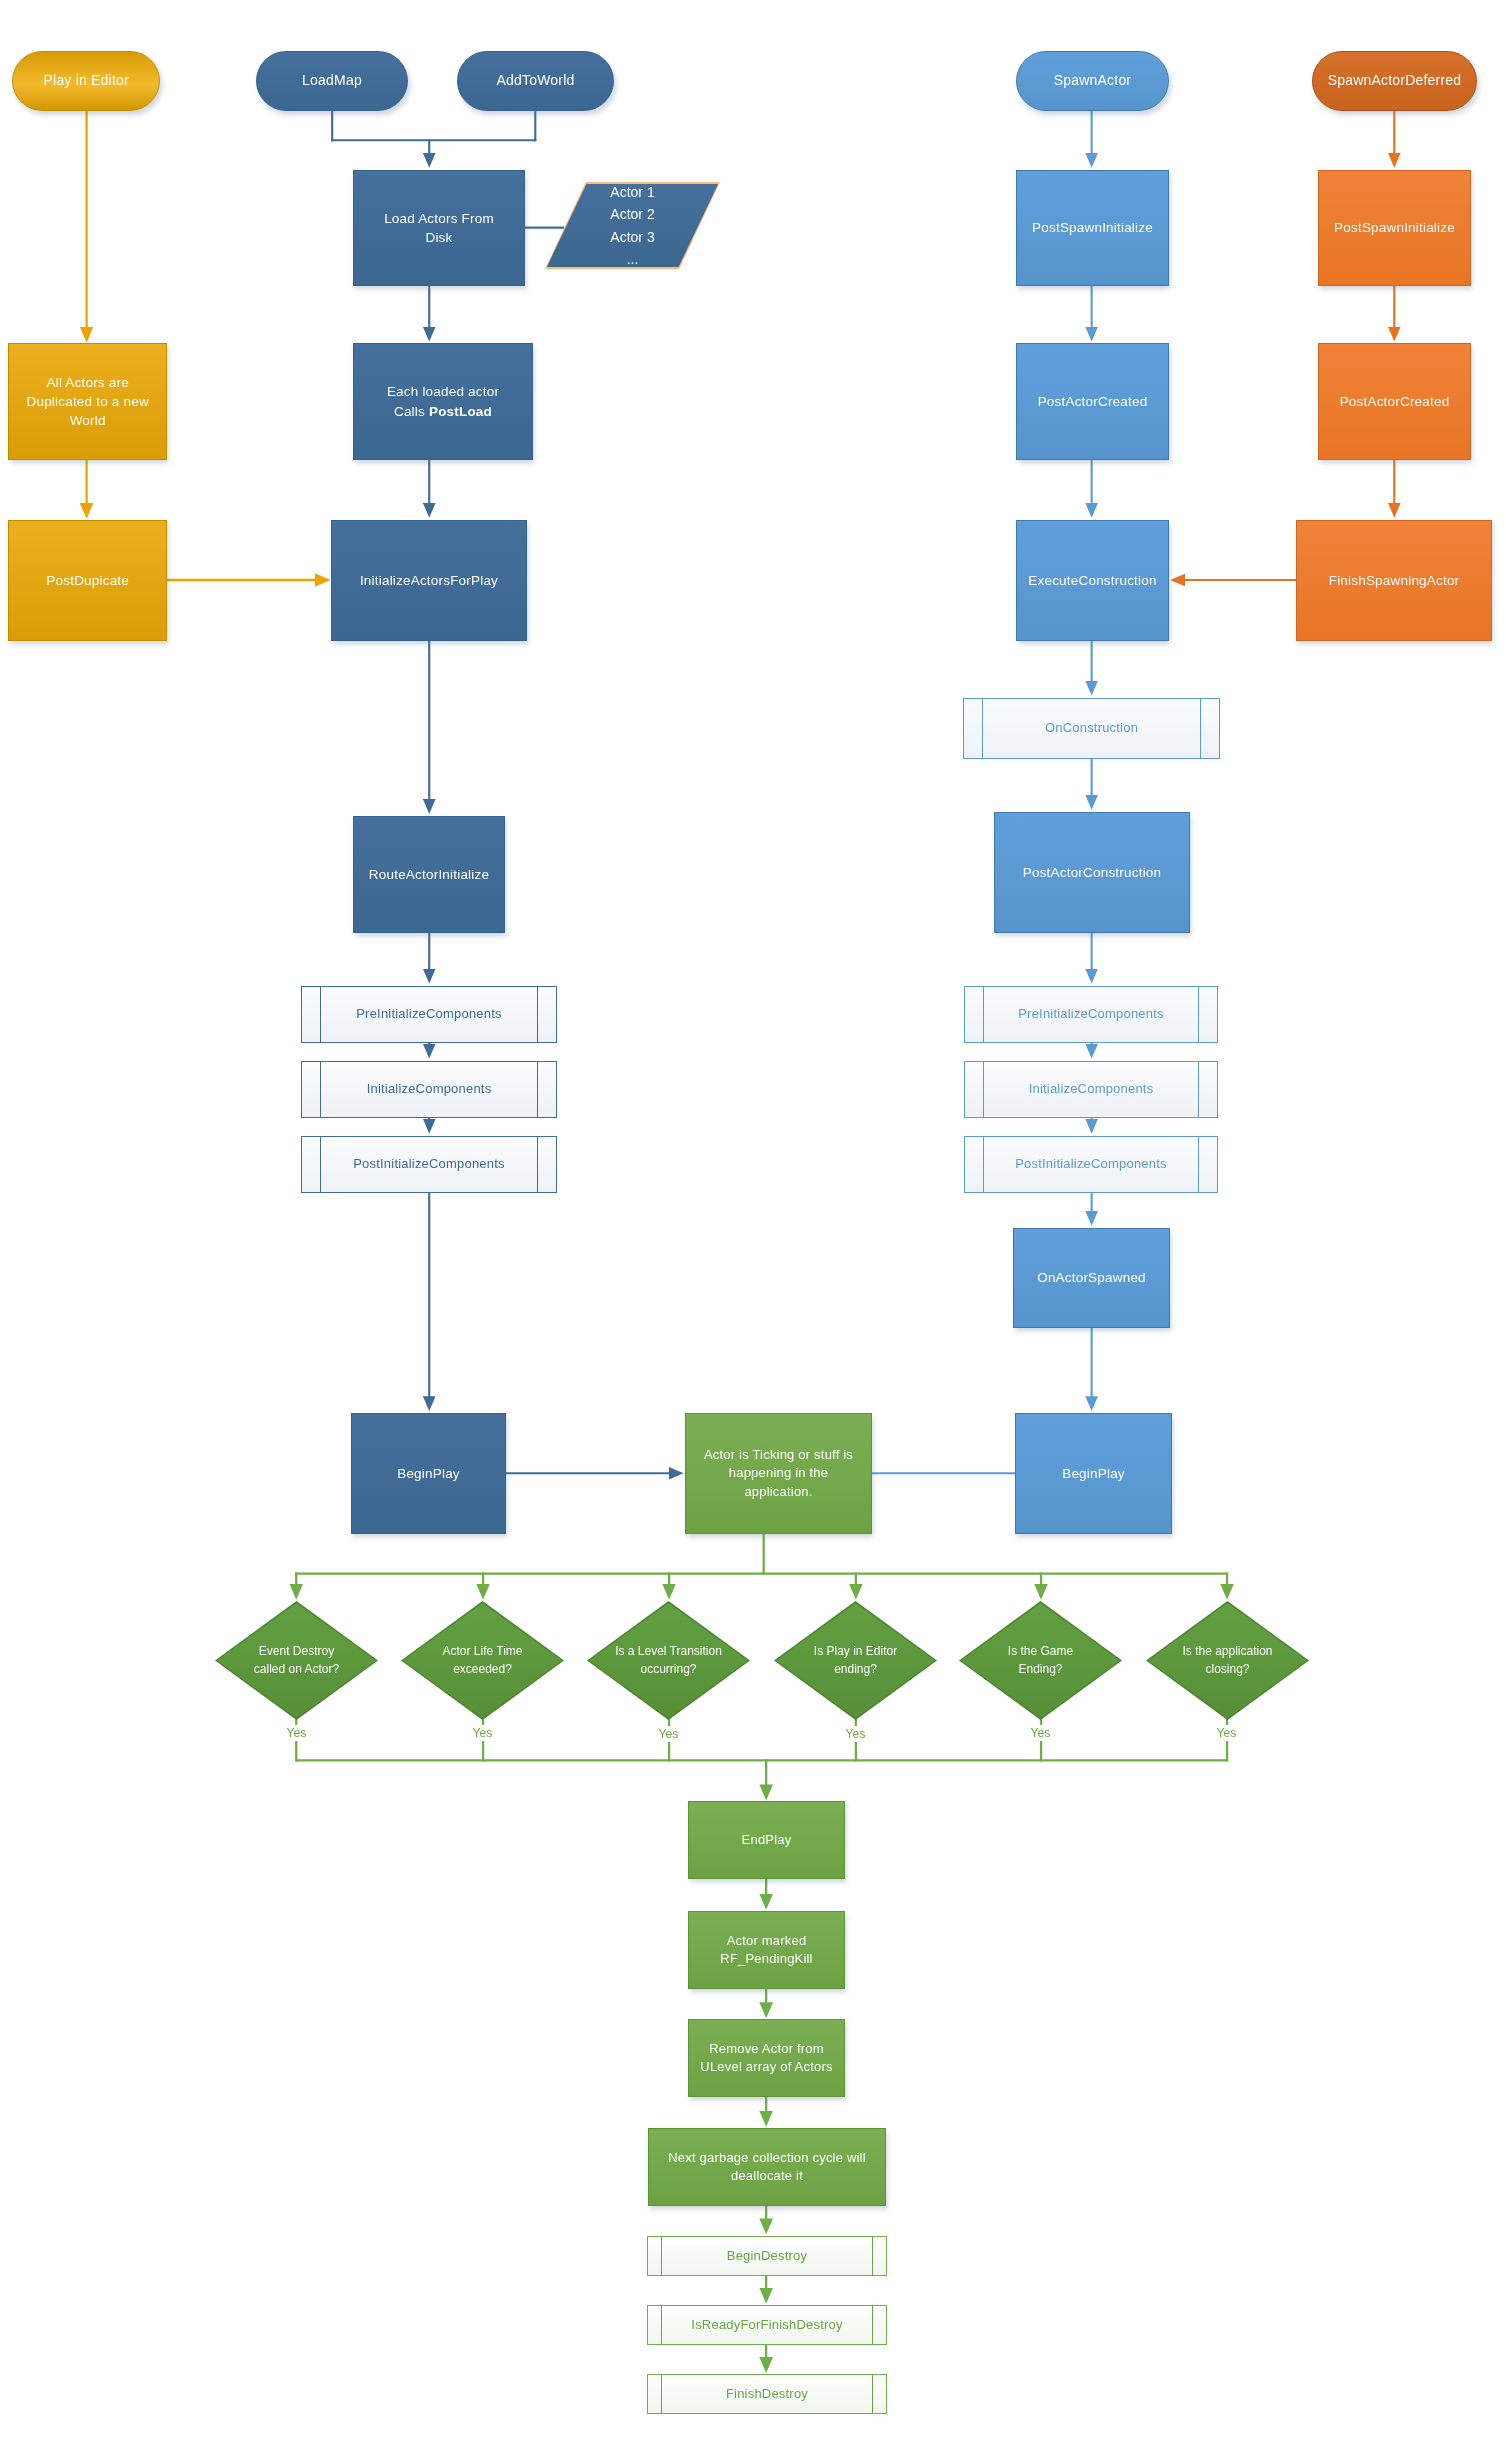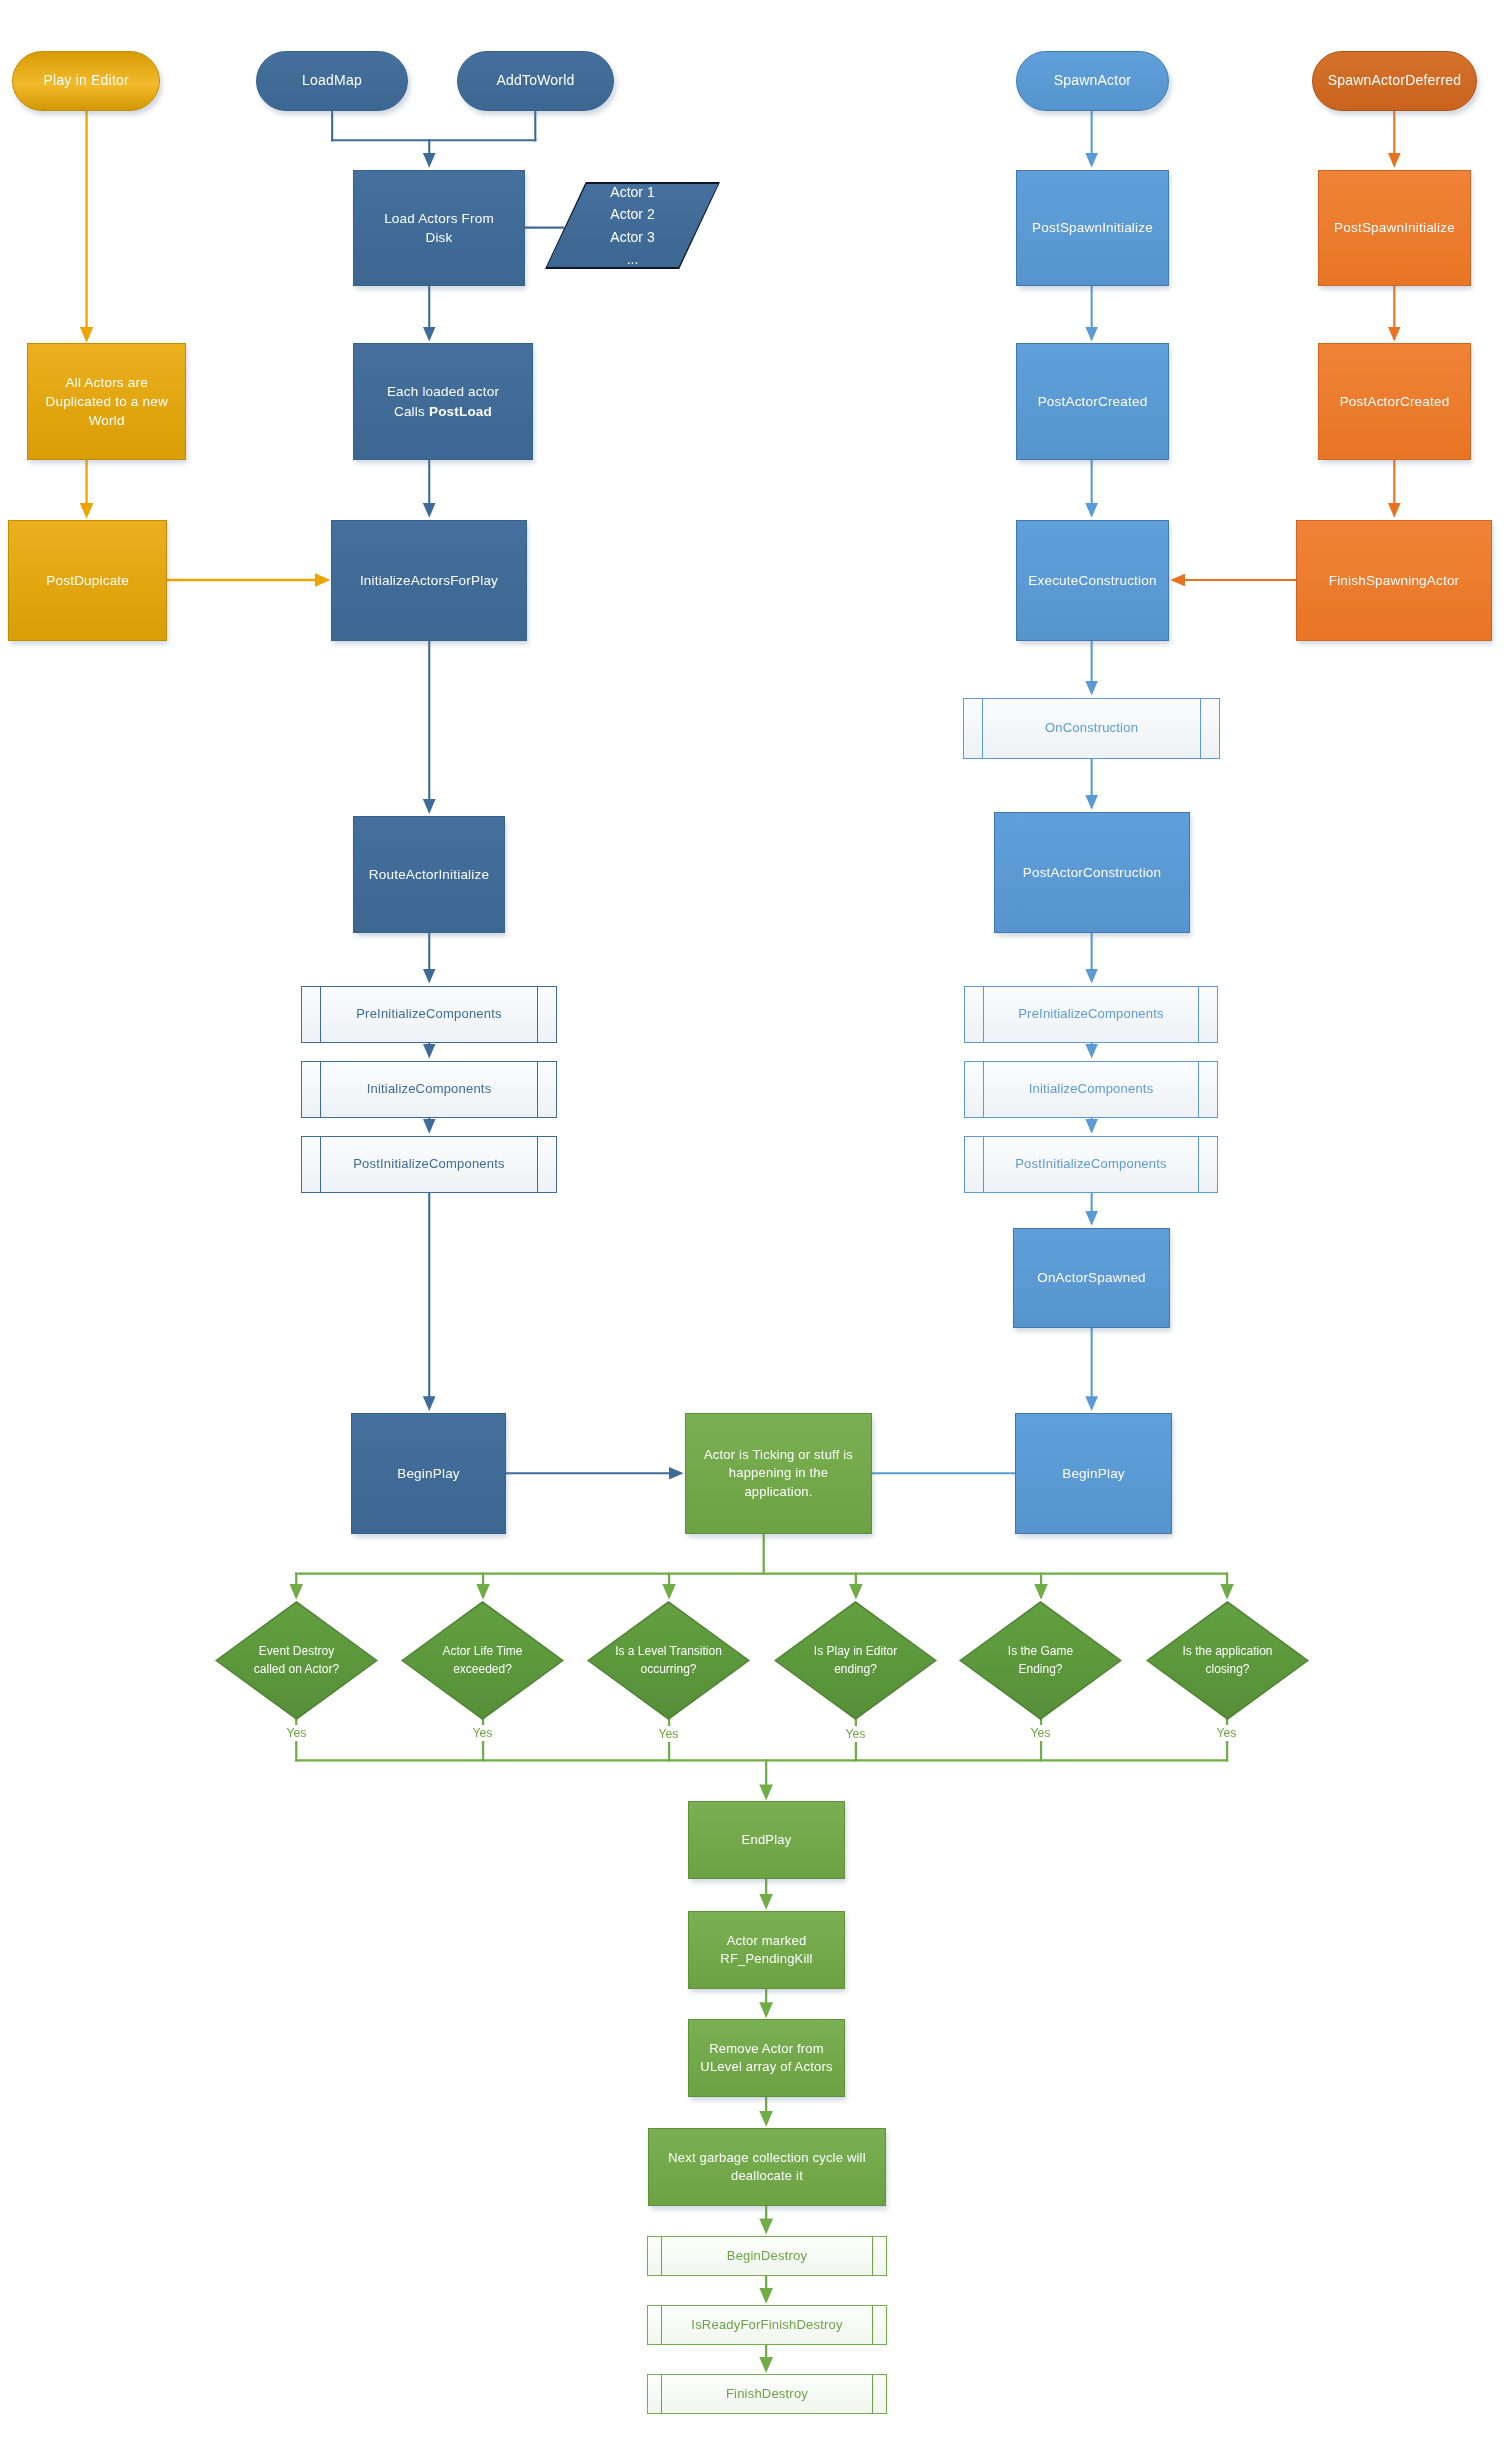--- a/index.html
+++ b/index.html
@@ -23,21 +23,21 @@
   .sub.b-dk{border:1.6px solid #3e6b97;color:#3e6b97;}
   .sub.b-lt{border:1.6px solid #5b9bd5;color:#5b9bd5;}
   .sub.b-gr{border:1.6px solid #72ad4e;color:#69a445;background:linear-gradient(180deg,#fdfefd 0%,#f1f6ee 100%);}
   .sub.b-gr .bar.l{left:13px;} .sub.b-gr .bar.r{right:13px;}
   .diamond{position:absolute;z-index:1;clip-path:polygon(50% 0,100% 50%,50% 100%,0 50%);
            background:#4d8231;filter:drop-shadow(1.6px 2.4px 2.4px rgba(110,130,110,.35));}
   .diamond .in{position:absolute;inset:2px;clip-path:polygon(50% 0,100% 50%,50% 100%,0 50%);
            background:linear-gradient(180deg,#62a041 0%,#578f38 100%);display:flex;align-items:center;
            justify-content:center;text-align:center;color:#fff;font-size:12px;line-height:1.45;padding:0 26px;}
   .para{position:absolute;z-index:1;clip-path:polygon(23.3% 0,100% 0,76.7% 100%,0 100%);
-        background:#0f172a;filter:drop-shadow(2.4px 3.3px 3.3px rgba(100,125,155,.30));}
+        background:#fdba74;filter:drop-shadow(2.4px 3.3px 3.3px rgba(100,125,155,.30));}
   .para .in{position:absolute;inset:1.6px;clip-path:polygon(23.3% 0,100% 0,76.7% 100%,0 100%);
         background:linear-gradient(180deg,#45709d 0%,#3b6791 100%);display:flex;flex-direction:column;
         align-items:center;justify-content:center;color:#fff;font-size:14px;line-height:1.6;}
   .yes{position:absolute;z-index:2;width:47px;text-align:center;color:#6da544;font-size:12.2px;
        background:#ffffff;padding:0.8px 0;}
   .b{font-weight:bold;}
 </style>
 </head>
 <body>
 
@@ -127,21 +127,21 @@
       <path d="M939,2570 V2588" marker-end="url(#agr)"></path>
       <path d="M939,2703 V2720" marker-end="url(#agr)"></path>
       <path d="M939,2789 V2805" marker-end="url(#agr)"></path>
       <path d="M939,2874 V2890" marker-end="url(#agr)"></path>
     </g>
   </svg>
 
   <div class="node pill goldpill shadow" style="left:12.2px;top:51px;width:148px;height:60px;font-size:14px;">
       <span>Play in Editor</span>
     </div>
-  <div class="node gold shadow" style="left:8.2px;top:343px;width:159px;height:117px;padding:0 11.4px;margin-left:19px;">
+  <div class="node gold shadow" style="left:8.2px;top:343px;width:159px;height:117px;padding:0 11.4px;">
       <span>All Actors are Duplicated to a new World</span>
     </div>
   <div class="node gold shadow" style="left:8.2px;top:520px;width:159px;height:121px;">
       <span>PostDupicate</span>
     </div>
 
   <div class="node pill dkblue shadow" style="left:256px;top:51px;width:152px;height:60px;font-size:14px;">
       <span>LoadMap</span>
     </div>
   <div class="node pill dkblue shadow" style="left:457px;top:51px;width:157px;height:60px;font-size:14px;">

